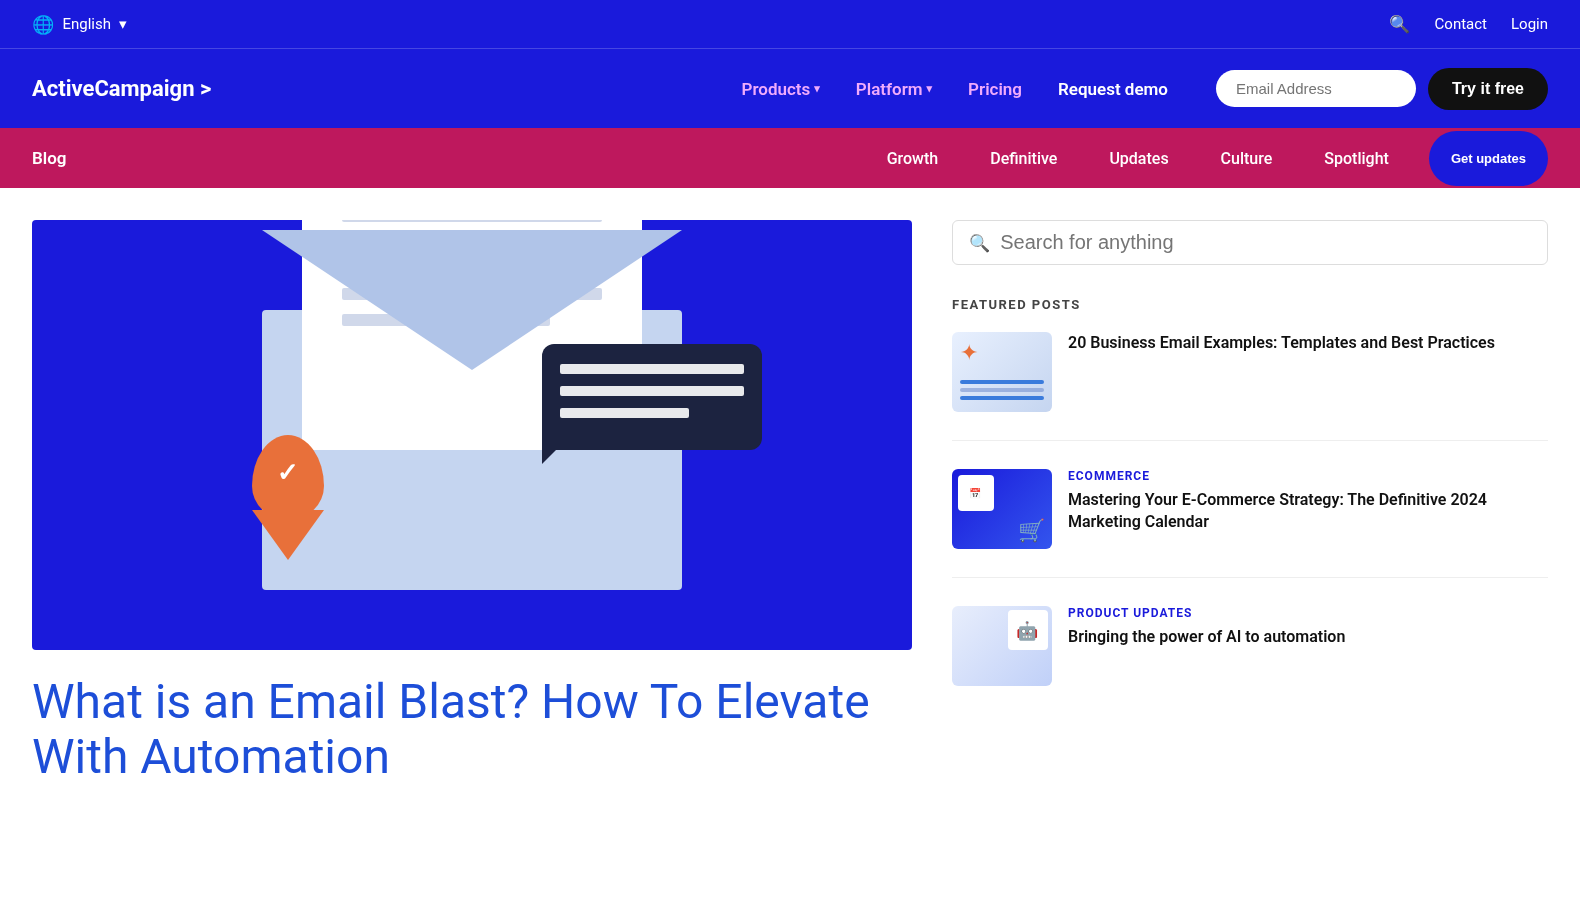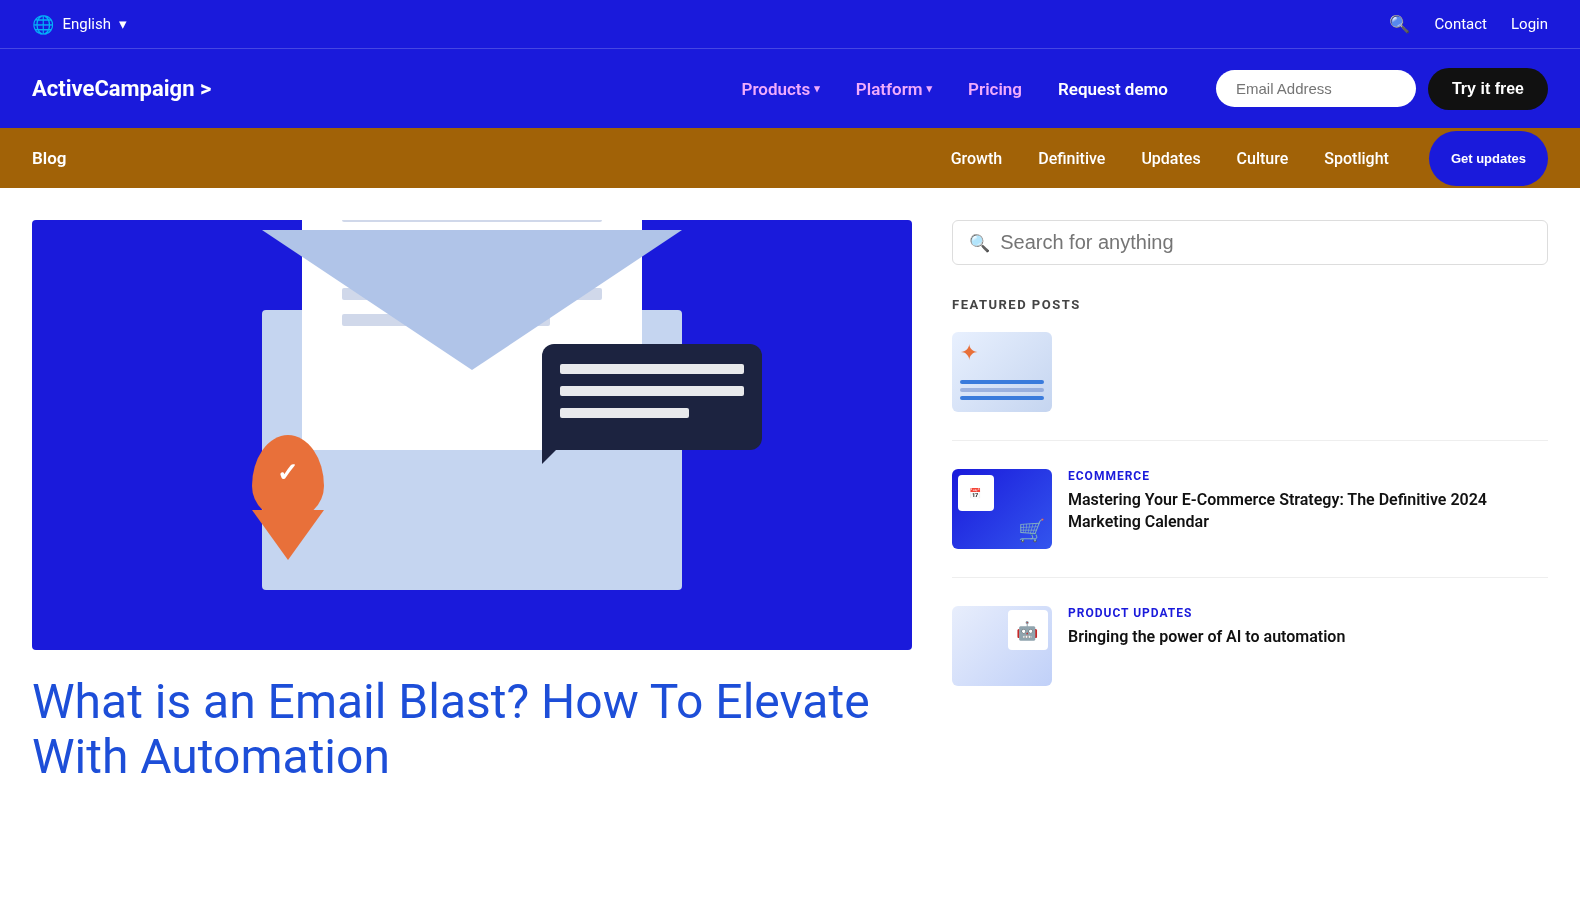--- a/index.html
+++ b/index.html
@@ -70,35 +70,35 @@
       color: #fff;
       font-size: 17px;
       font-weight: 600;
       padding: 8px 16px;
       cursor: pointer;
       white-space: nowrap;
     }
 
     
     .blog-nav {
-      background: #a16207;
+      background: #be185d;
       height: 60px;
       display: flex;
       align-items: center;
       padding: 0 32px;
       gap: 0;
     }
     .blog-label {
       color: #fff;
       font-size: 17px;
       font-weight: 600;
       margin-right: auto;
       cursor: pointer;
     }
-    .blog-links { display: flex; align-items: flex-start; gap: 4px; margin-right: 24px; }
+    .blog-links { display: flex; align-items: flex-start; gap: 20px; margin-right: 24px; }
     .blog-link {
       color: #fff;
       font-size: 16px;
       font-weight: 500;
       padding: 8px 16px;
       cursor: pointer;
       white-space: nowrap;
     }
     .get-updates-btn {
       background: #1a1adb;
@@ -415,20 +415,21 @@
     <div class="post-item">
       <div class="post-thumb post-thumb-1">
         <span class="thumb-star">✦</span>
         <div class="thumb-lines">
           <div class="thumb-line blue"></div>
           <div class="thumb-line"></div>
           <div class="thumb-line blue"></div>
         </div>
       </div>
       <div class="post-content">
+        <div class="post-title">20 Business Email Examples: Templates and Best Practices</div>
       </div>
     </div>
 
     <hr class="divider">
 
     <div class="post-item">
       <div class="post-thumb post-thumb-2">
         <div class="thumb-cal">📅</div>
         <span class="thumb-cart">🛒</span>
       </div>

